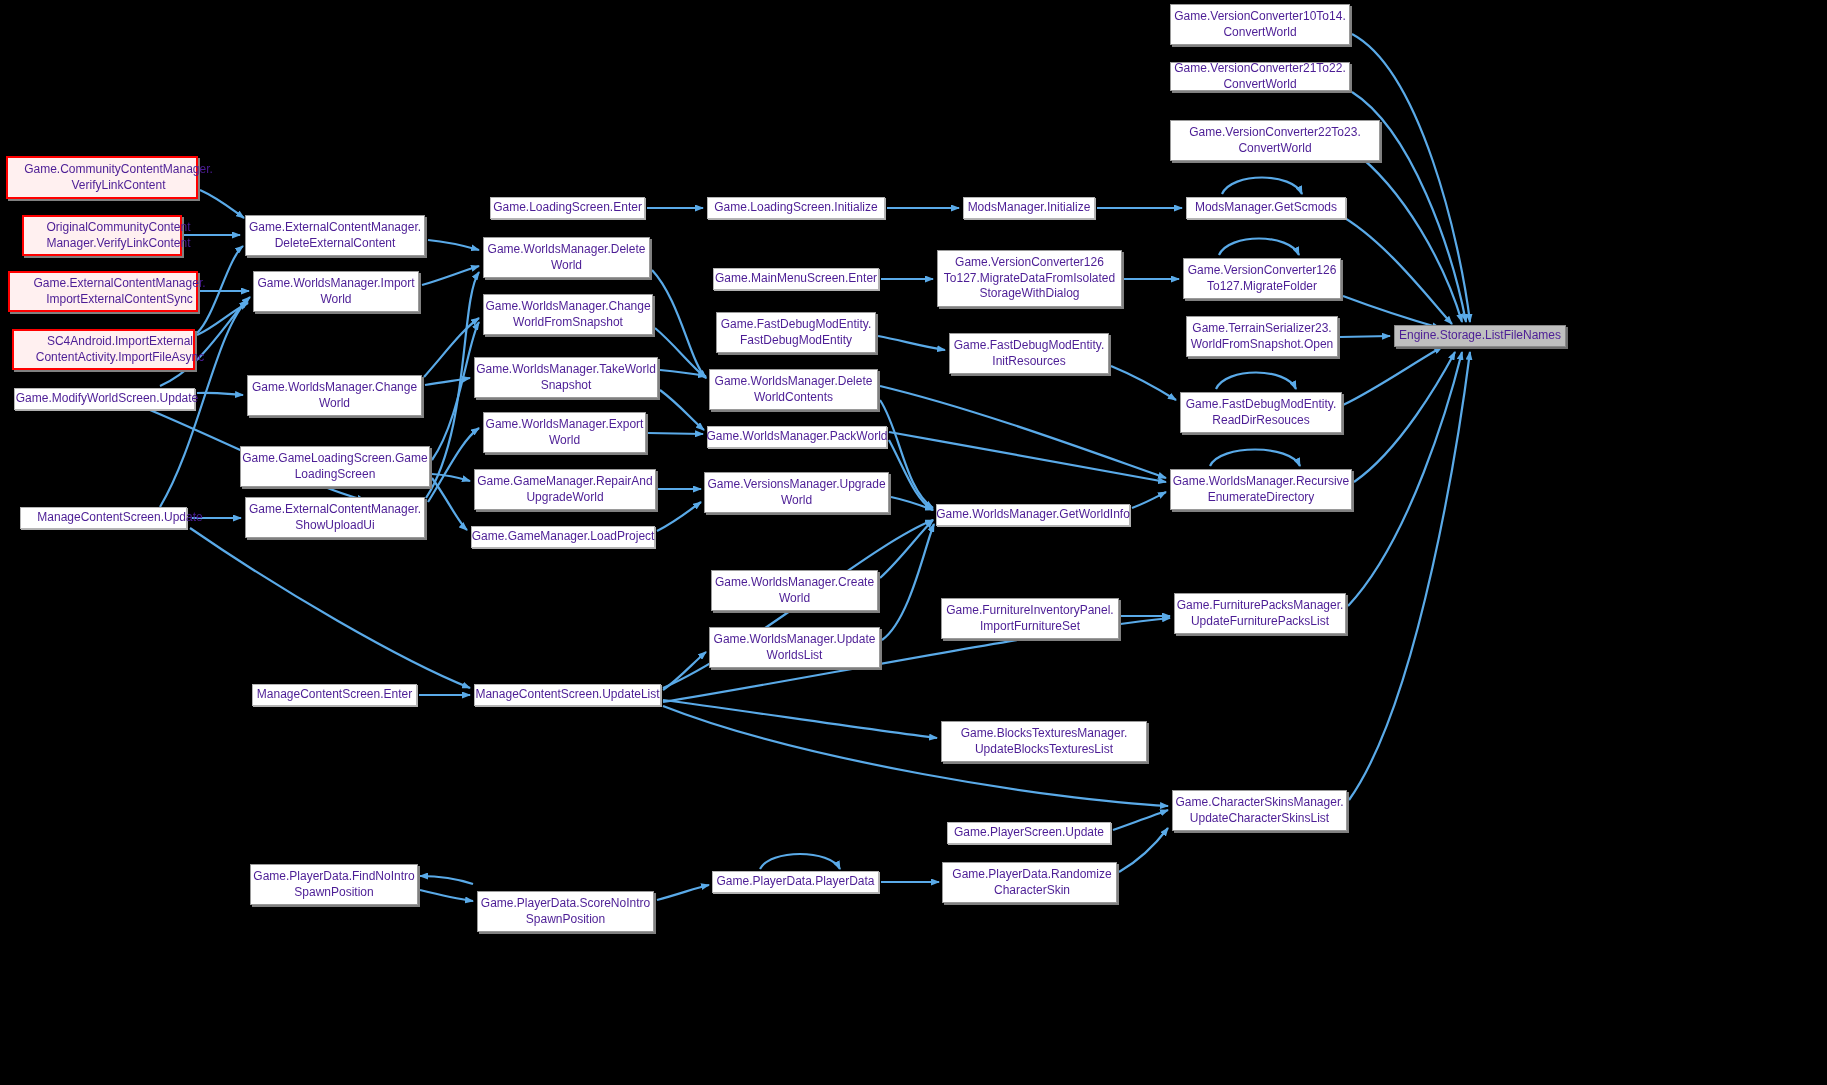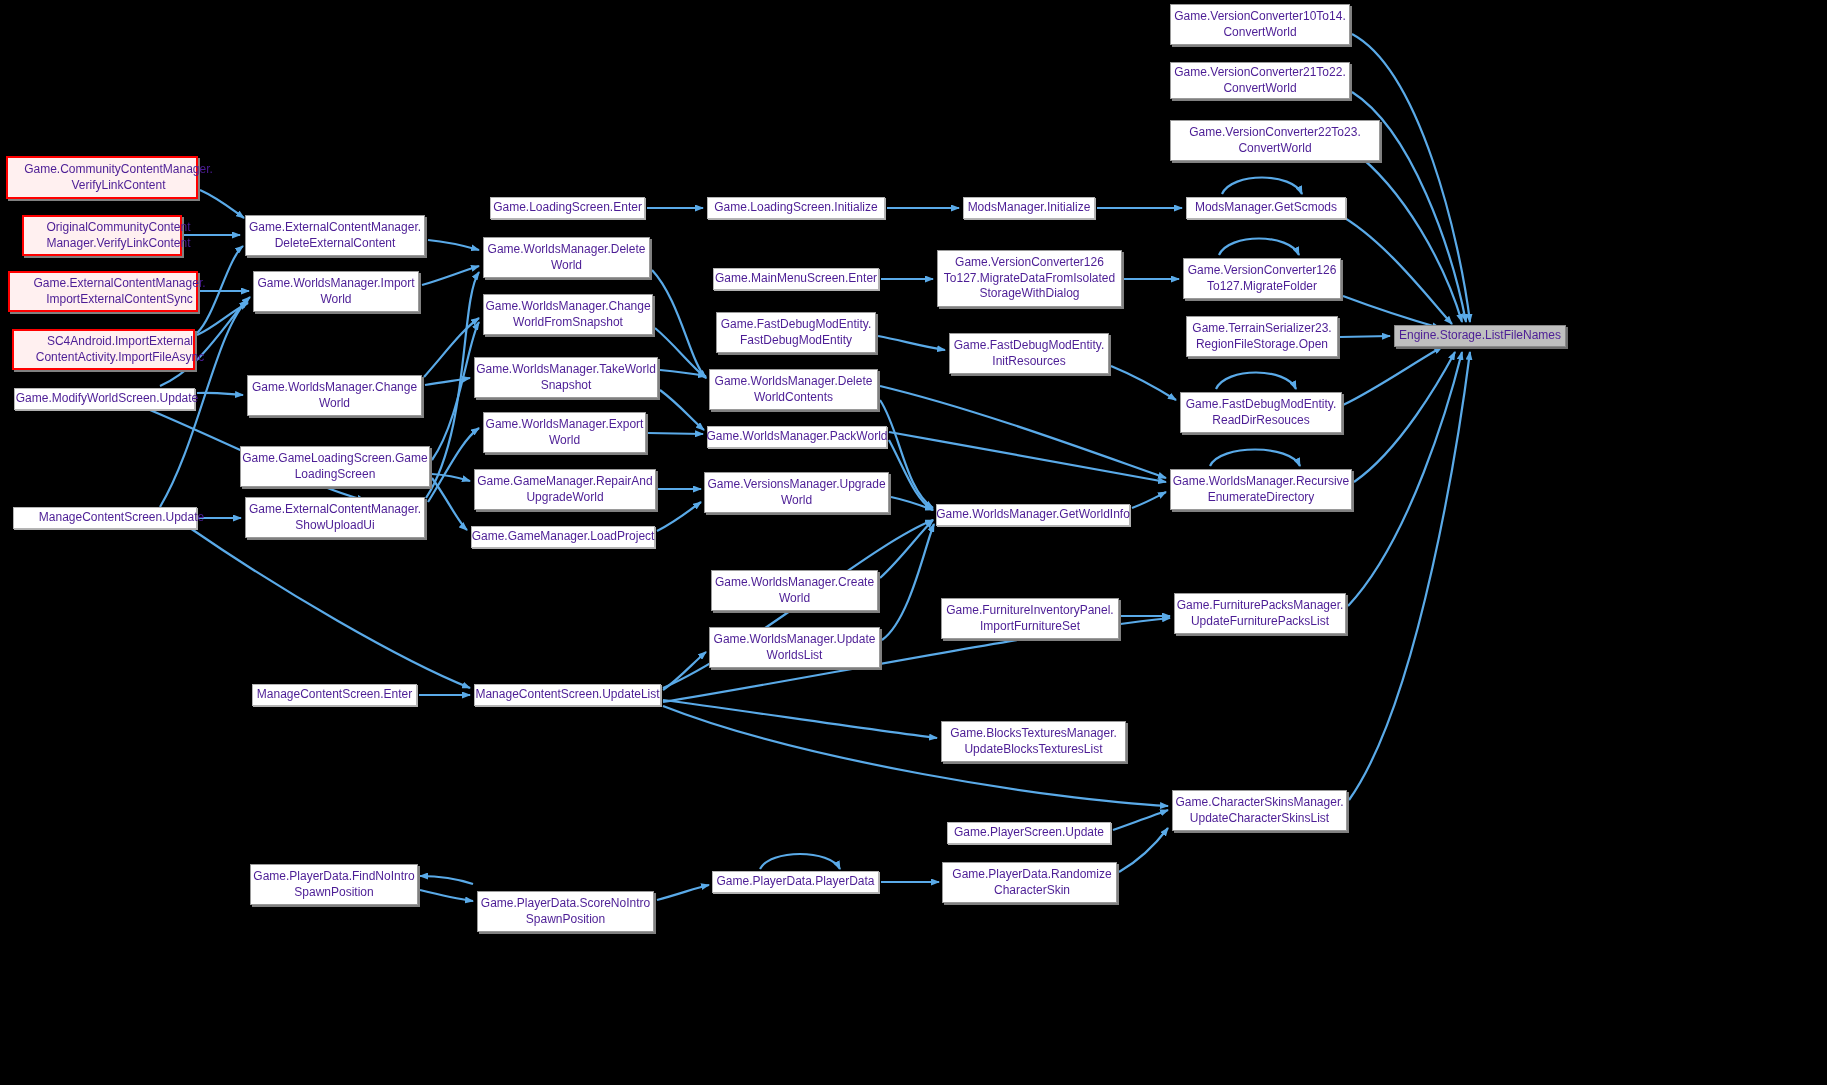--- a/index.html
+++ b/index.html
@@ -146,21 +146,21 @@
   <div id="nodes-group">
       <div class="node highlight" style="left: 6px; top: 156px; width: 192px; height: 43px;">Game.CommunityContentManager.
 VerifyLinkContent</div>
       <div class="node highlight" style="left: 22px; top: 215px; width: 160px; height: 41px;">OriginalCommunityContent
 Manager.VerifyLinkContent</div>
       <div class="node highlight" style="left: 8px; top: 271px; width: 190px; height: 41px;">Game.ExternalContentManager.
 ImportExternalContentSync</div>
       <div class="node highlight" style="left: 12px; top: 329px; width: 183px; height: 41px;">SC4Android.ImportExternal
 ContentActivity.ImportFileAsync</div>
       <div class="node plain" style="left: 14px; top: 388px; width: 181px; height: 22px; padding-left: 8px;">Game.ModifyWorldScreen.Update</div>
-      <div class="node plain" style="left: 13px; top: 507px; width: 184px; height: 22px; padding-left: 36px;">ManageContentScreen.Update</div>
+      <div class="node plain" style="left: 20px; top: 507px; width: 167px; height: 22px; padding-left: 36px;">ManageContentScreen.Update</div>
       <div class="node" style="left: 245px; top: 215px; width: 180px; height: 41px;">Game.ExternalContentManager.
 DeleteExternalContent</div>
       <div class="node" style="left: 253px; top: 271px; width: 166px; height: 41px;">Game.WorldsManager.Import
 World</div>
       <div class="node" style="left: 247px; top: 375px; width: 175px; height: 41px;">Game.WorldsManager.Change
 World</div>
       <div class="node" style="left: 240px; top: 446px; width: 190px; height: 41px;">Game.GameLoadingScreen.Game
 LoadingScreen</div>
       <div class="node" style="left: 245px; top: 497px; width: 180px; height: 41px;">Game.ExternalContentManager.
 ShowUploadUi</div>
@@ -198,36 +198,36 @@
       <div class="node plain" style="left: 712px; top: 871px; width: 167px; height: 22px;">Game.PlayerData.PlayerData</div>
       <div class="node plain" style="left: 963px; top: 197px; width: 132px; height: 22px;">ModsManager.Initialize</div>
       <div class="node" style="left: 937px; top: 250px; width: 185px; height: 57px;">Game.VersionConverter126
 To127.MigrateDataFromIsolated
 StorageWithDialog</div>
       <div class="node" style="left: 949px; top: 333px; width: 160px; height: 41px;">Game.FastDebugModEntity.
 InitResources</div>
       <div class="node plain" style="left: 936px; top: 504px; width: 194px; height: 22px;">Game.WorldsManager.GetWorldInfo</div>
       <div class="node" style="left: 941px; top: 598px; width: 178px; height: 41px;">Game.FurnitureInventoryPanel.
 ImportFurnitureSet</div>
-      <div class="node" style="left: 941px; top: 721px; width: 185px; height: 41px; text-align: center;">Game.BlocksTexturesManager.
+      <div class="node" style="left: 941px; top: 721px; width: 206px; height: 41px; text-align: center;">Game.BlocksTexturesManager.
 UpdateBlocksTexturesList</div>
       <div class="node plain" style="left: 947px; top: 822px; width: 164px; height: 22px;">Game.PlayerScreen.Update</div>
       <div class="node" style="left: 942px; top: 862px; width: 175px; height: 41px; padding-left: 8px;">Game.PlayerData.Randomize
 CharacterSkin</div>
       <div class="node" style="left: 1170px; top: 4px; width: 180px; height: 41px;">Game.VersionConverter10To14.
 ConvertWorld</div>
-      <div class="node" style="left: 1170px; top: 62px; width: 180px; height: 37px;">Game.VersionConverter21To22.
+      <div class="node" style="left: 1170px; top: 62px; width: 180px; height: 29px;">Game.VersionConverter21To22.
 ConvertWorld</div>
       <div class="node" style="left: 1170px; top: 120px; width: 210px; height: 41px;">Game.VersionConverter22To23.
 ConvertWorld</div>
       <div class="node plain" style="left: 1186px; top: 197px; width: 160px; height: 22px;">ModsManager.GetScmods</div>
       <div class="node" style="left: 1183px; top: 258px; width: 158px; height: 41px;">Game.VersionConverter126
 To127.MigrateFolder</div>
       <div class="node" style="left: 1186px; top: 316px; width: 152px; height: 41px;">Game.TerrainSerializer23.
-RegionFileStorage.Open</div>
+WorldFromSnapshot.Open</div>
       <div class="node" style="left: 1180px; top: 392px; width: 162px; height: 41px;">Game.FastDebugModEntity.
 ReadDirResouces</div>
       <div class="node" style="left: 1170px; top: 469px; width: 182px; height: 41px;">Game.WorldsManager.Recursive
 EnumerateDirectory</div>
       <div class="node" style="left: 1174px; top: 593px; width: 172px; height: 41px;">Game.FurniturePacksManager.
 UpdateFurniturePacksList</div>
       <div class="node" style="left: 1172px; top: 790px; width: 175px; height: 41px;">Game.CharacterSkinsManager.
 UpdateCharacterSkinsList</div>
       <div class="node root" style="left: 1394px; top: 325px; width: 172px; height: 22px;">Engine.Storage.ListFileNames</div>
     </div>

